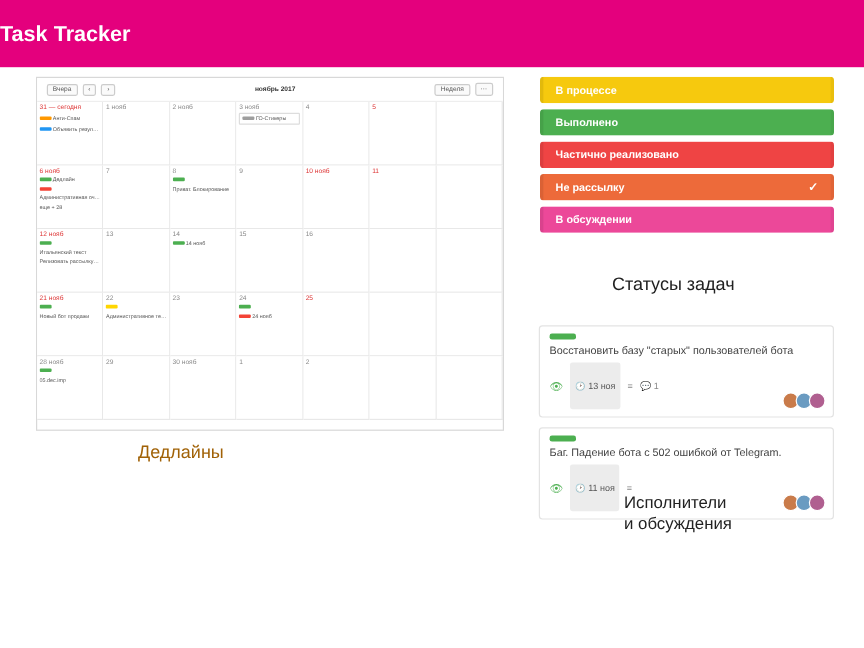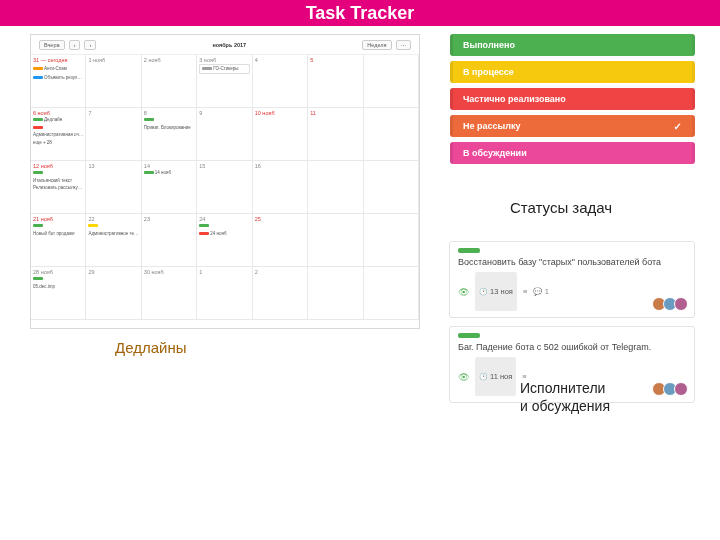--- a/index.html
+++ b/index.html
@@ -1,17 +1,17 @@
 <!DOCTYPE html>
 <html><head>
 <meta charset="utf-8">
 <style>
   * { box-sizing: border-box; margin: 0; padding: 0; }
   body { font-family: Arial, Helvetica, sans-serif; width: 720px; height: 540px; background: #fff; overflow: hidden; }
-  .header { background: #e4007d; height: 26px; display: flex; align-items: center; justify-content: center; }
+  .header { background: #e4007d; height: 56px; display: flex; align-items: center; }
   .header-title { color: #fff; font-weight: bold; font-size: 18px; }
 
   .content { position: relative; padding: 10px 20px; }
 
   
   .calendar { position: absolute; left: 30px; top: 8px; width: 390px; height: 295px; border: 1px solid #d8d8d8; background: #fff; }
   .cal-toolbar { height: 20px; background: #fff; display: flex; align-items: center; padding: 0 6px; border-bottom: 1px solid #eee; font-size: 5.5px; color: #555; }
   .cal-toolbar .spacer { flex: 1; }
   .cal-toolbar .btn { border: 1px solid #ccc; border-radius: 2px; padding: 1px 4px; margin: 0 2px; background: #fafafa; }
   .cal-title { font-weight: bold; color: #333; }
@@ -206,25 +206,25 @@
         <div class="cal-cell">
           <div class="cal-daynum"></div>
         </div>
         <div class="cal-cell">
           <div class="cal-daynum"></div>
         </div>
       </div>
   </div>
 
   <div class="statuses" id="status-list">
+      <div class="status s-yellow">
+        <span>В процессе</span>
+      </div>
       <div class="status s-green">
         <span>Выполнено</span>
-      </div>
-      <div class="status s-yellow">
-        <span>В процессе</span>
       </div>
       <div class="status s-grey">
         <span>Частично реализовано</span>
       </div>
       <div class="status s-orange">
         <span>Не рассылку</span>
         <span class="check">✓</span>
       </div>
       <div class="status s-blue">
         <span>В обсуждении</span>

